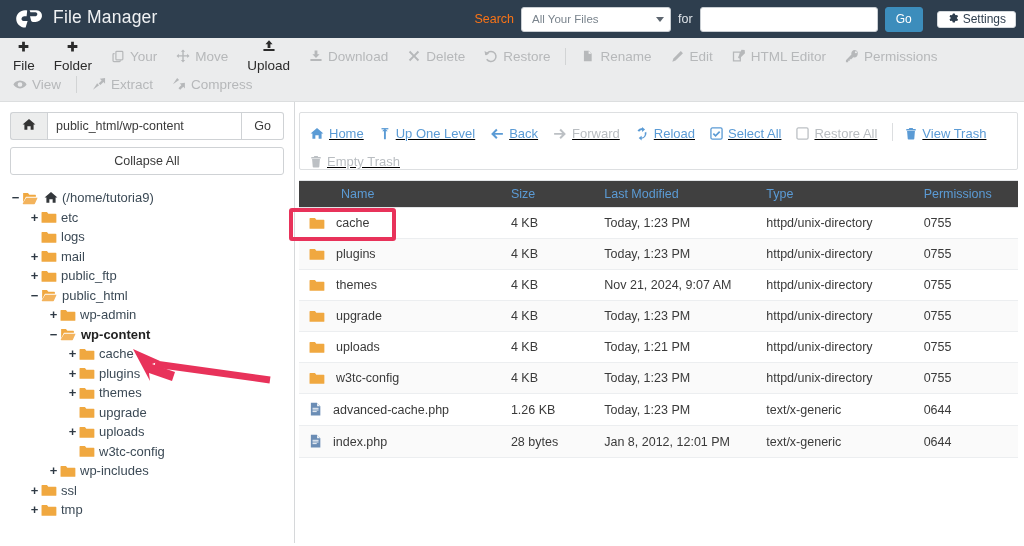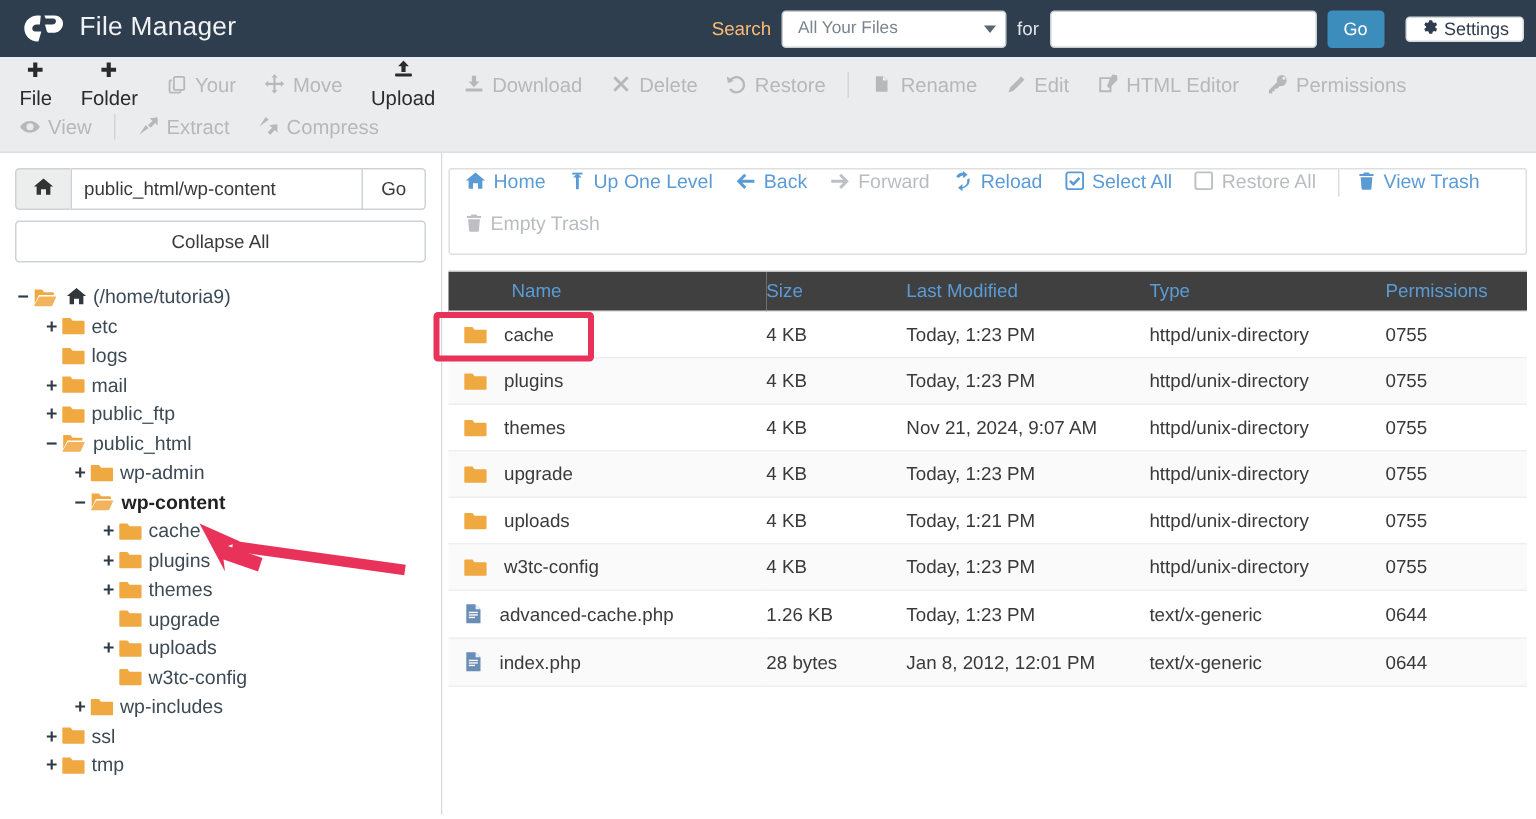--- a/index.html
+++ b/index.html
@@ -21,21 +21,21 @@
   }
   .brand { display: flex; gap: 9px; }
   .cp-logo {
     width: 30px; height: 24px; position: relative; display: block;
   }
   .brand-title { font-size: 17.5px; color: #f0f2f4; letter-spacing: .2px; }
 
   .search-area {
     margin-left: auto; display: flex; align-items: center; gap: 7px;
   }
-  .search-label { font-size: 12.5px; color: #fdba74; }
+  .search-label { font-size: 12.5px; color: #f97316; }
   .search-select {
     width: 150px; height: 25px; background: #fff; border: 1px solid #c9ced3;
     border-radius: 3px; font-size: 11.5px; color: #7a848d;
     display: flex; align-items: center; padding: 0 6px 0 10px; position: relative;
   }
   .search-select .caret {
     margin-left: auto; width: 0; height: 0;
     border-left: 4px solid transparent; border-right: 4px solid transparent;
     border-top: 5px solid #5d666f;
   }
@@ -121,21 +121,21 @@
   .fi { flex: 0 0 auto; margin: 0 4px 0 1px; display: inline-flex; }
   .tlabel { line-height: 1; }
 
   
   .navbar {
     border: 1px solid #dadcde; border-left: none; border-right: none;
     background: #fff; margin: 0 2px 0 4px; border-radius: 2px;
     border: 1px solid #dddfe1;
     margin-left: 4px; margin-right: 6px;
   }
-  .nav-row { display: flex; align-items: flex-start; height: 28px; padding-left: 6px; }
+  .nav-row { display: flex; align-items: flex-end; height: 28px; padding-left: 6px; text-decoration: underline; }
   .nav-item {
     display: flex; align-items: center; gap: 5px; font-size: 13px;
     color: #5b9bd5; padding: 0 11px 0 4px; white-space: nowrap; cursor: pointer;
   }
   .nav-item.muted { color: #b9bdc1; cursor: default; }
   .nav-sep { width: 1px; height: 18px; background: #dcdee0; margin: 0 8px 0 4px; }
 
   table.filelist {
     width: calc(100% - 10px); margin-left: 4px; border-collapse: collapse;
     margin-top: 10px;

